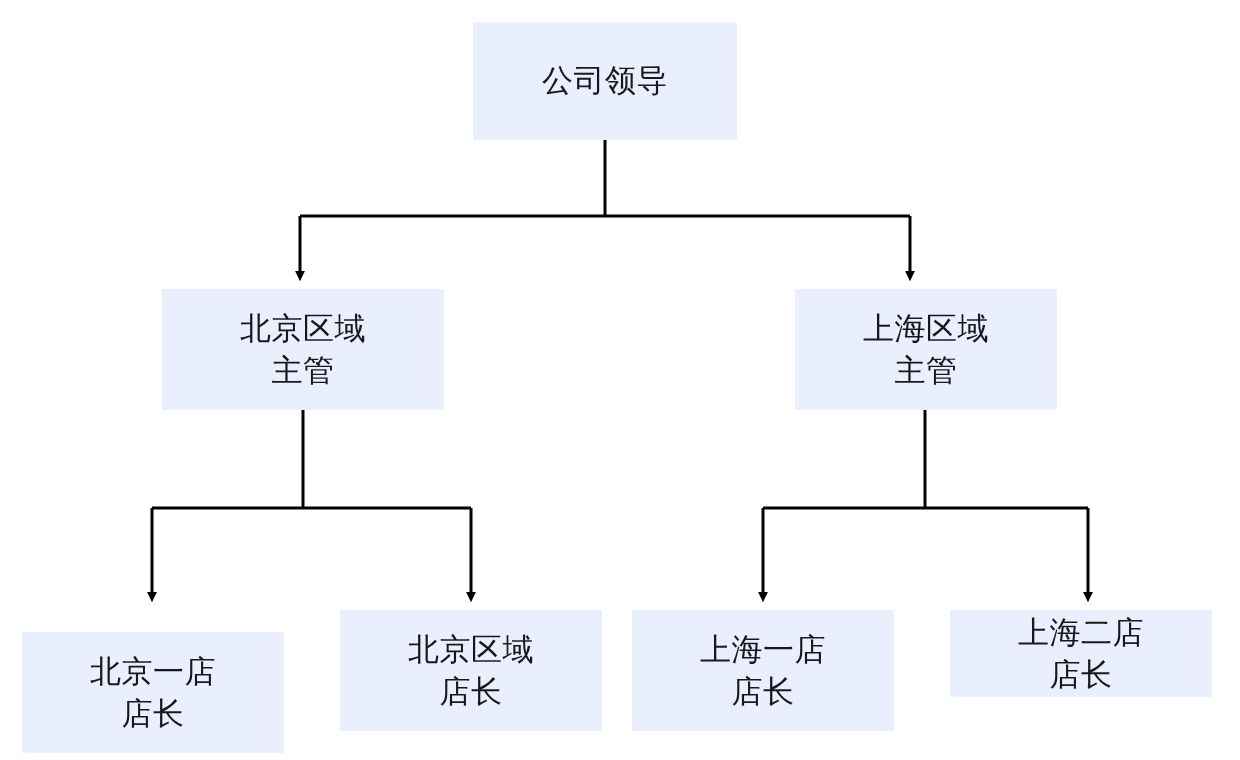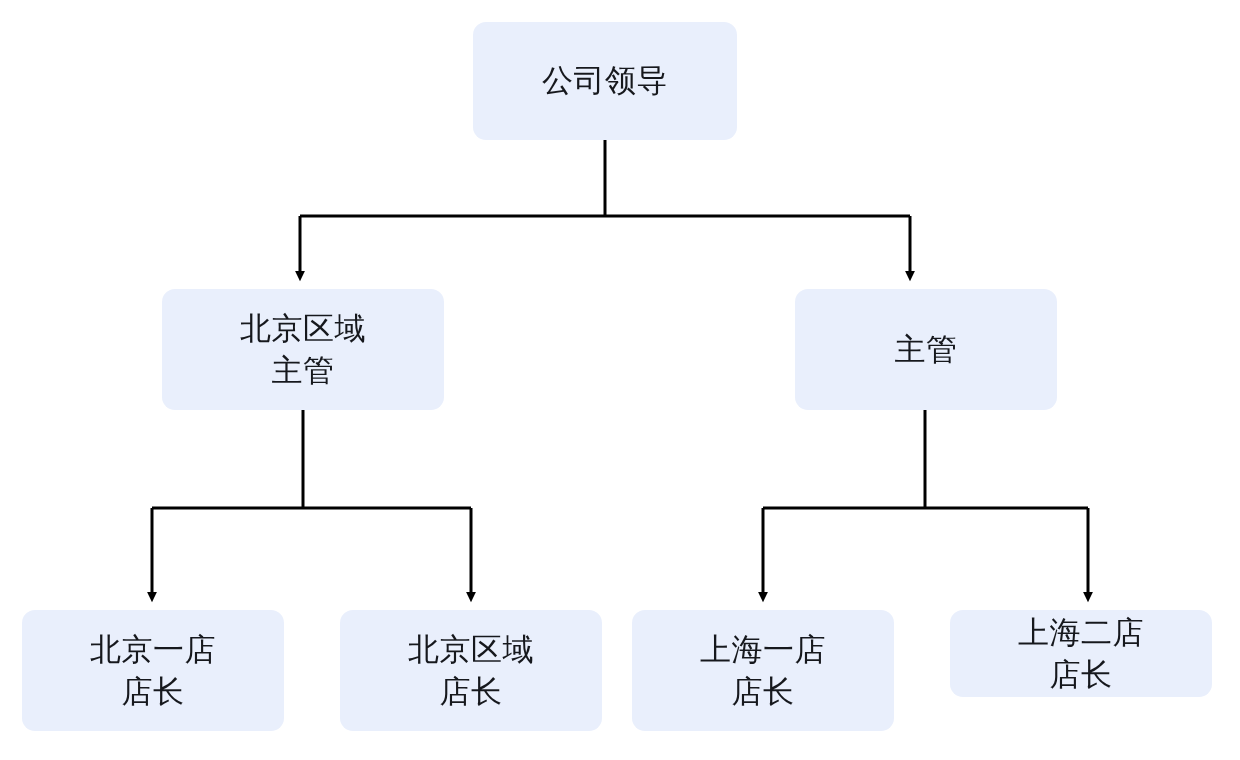--- a/index.html
+++ b/index.html
@@ -23,41 +23,41 @@
     left: 0;
     top: 0;
     width: 1240px;
     height: 760px;
     pointer-events: none;
   }
   .org-node {
     position: absolute;
     box-sizing: border-box;
     background: #e9effc;
-    border-radius: 13px;
+    border-radius: 1px;
     display: flex;
     flex-direction: column;
     align-items: center;
     justify-content: center;
     text-align: center;
     color: #16181d;
     font-size: 31px;
     line-height: 1.33;
     letter-spacing: 0.5px;
     z-index: 2;
     font-family: Liberation Serif, serif;
   }
   .org-node .node-line {
     display: block;
     white-space: nowrap;
   }
   .node-root   { left: 473px; top: 22px;  width: 264px; height: 118px; }
   .node-mid-0  { left: 162px; top: 289px; width: 282px; height: 121px; text-align: center; }
   .node-mid-1  { left: 795px; top: 289px; width: 262px; height: 121px; }
-  .node-leaf-0 { left: 22px;  top: 610px; width: 262px; height: 121px; }
+  .node-leaf-0 { left: 22px;  top: 632px; width: 262px; height: 121px; }
   .node-leaf-1 { left: 340px; top: 610px; width: 262px; height: 121px; }
   .node-leaf-2 { left: 632px; top: 610px; width: 262px; height: 121px; }
   .node-leaf-3 { left: 950px; top: 610px; width: 262px; height: 87px; }
 </style>
 </head>
 <body>
 
 <div id="chart-root">
 
   <svg id="connector-layer" viewBox="0 0 1240 760" width="1240" height="760" aria-hidden="true">
@@ -92,20 +92,21 @@
   <div class="org-node node-root">
     <span class="node-line">公司领导</span>
   </div>
 
   <div class="org-node node-mid-0">
     <span class="node-line">北京区域</span>
     <span class="node-line">主管</span>
   </div>
 
   <div class="org-node node-mid-1">
+    <span class="node-line">上海区域</span>
     <span class="node-line">主管</span>
   </div>
 
   <div class="org-node node-leaf-0">
     <span class="node-line">北京一店</span>
     <span class="node-line">店长</span>
   </div>
 
   <div class="org-node node-leaf-1">
     <span class="node-line">北京区域</span>

